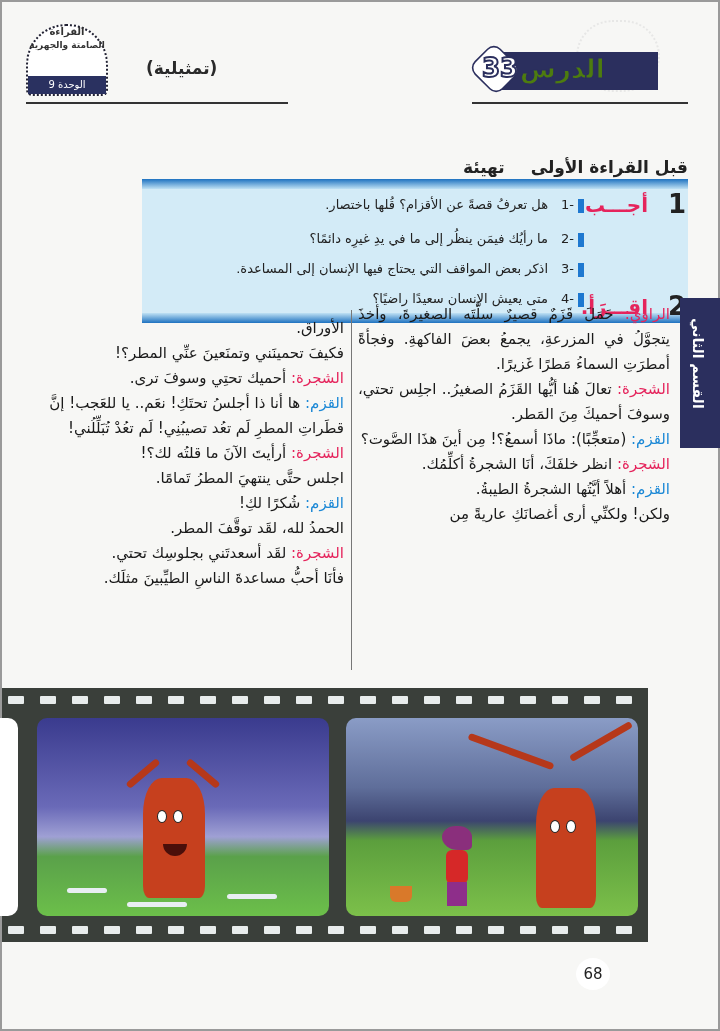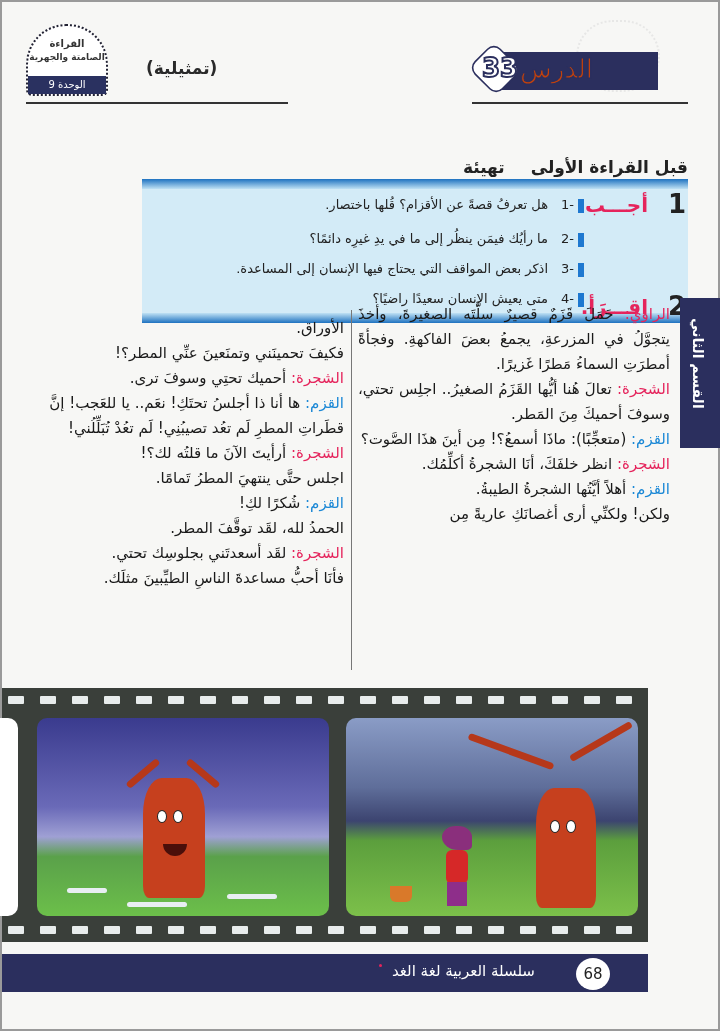--- a/index.html
+++ b/index.html
@@ -1,26 +1,26 @@
 <!DOCTYPE html>
 <html><head>
 <meta charset="utf-8">
 <style>
   * { box-sizing: border-box; margin: 0; padding: 0; }
   body { width: 720px; height: 1031px; background: #f4f4f4; font-family: "DejaVu Sans", sans-serif; position: relative; overflow: hidden; }
   .page { position: absolute; left: 0; top: 0; width: 720px; height: 1031px; background: #f7f7f5; border: 2px solid #9a9a9a; }
   .unit-badge { position: absolute; left: 24px; top: 22px; width: 82px; height: 72px; border: 2px dotted #223; border-radius: 40px 40px 6px 6px; background: #fff; text-align: center; }
-  .unit-badge .t1 { font-size: 10px; font-weight: bold; color: #333; margin-top: 12px; direction: rtl; }
+  .unit-badge .t1 { font-size: 10px; font-weight: bold; color: #333; direction: rtl; }
   .unit-badge .t2 { font-size: 9px; font-weight: bold; color: #333; margin-top: 3px; direction: rtl; }
   .unit-badge .unit { position: absolute; left: 0; bottom: 0; width: 78px; height: 18px; background: #2a3160; color: #fff; font-size: 10px; line-height: 18px; direction: rtl; }
   .subtitle { position: absolute; left: 144px; top: 56px; font-size: 17px; font-weight: bold; color: #2a2a2a; direction: rtl; }
   .title { position: absolute; left: 220px; top: 34px; font-size: 34px; font-weight: 900; color: #ffd400; -webkit-text-stroke: 2px #e4201c; direction: rtl; text-shadow: 2px 2px 0 #c21a12; font-family: "DejaVu Sans", sans-serif; }
   .lesson { position: absolute; left: 468px; top: 50px; width: 236px; height: 38px; }
   .lesson .bar { position: absolute; left: 30px; top: 0; width: 158px; height: 38px; background: #2b2f5e; }
-  .lesson .label { position: absolute; left: 50px; top: 2px; font-size: 26px; color: #c2410c; font-weight: normal; direction: rtl; -webkit-text-stroke: 1px #2b2f5e; }
+  .lesson .label { position: absolute; left: 50px; top: 2px; font-size: 26px; color: #4d7c0f; font-weight: bold; direction: rtl; -webkit-text-stroke: 1px #2b2f5e; }
   .lesson .num { position: absolute; left: 0; top: -6px; width: 50px; height: 46px; background: #fff; border: 2px solid #2b2f5e; border-radius: 12px; transform: rotate(45deg) scale(0.8); }
   .lesson .numtxt { position: absolute; left: 6px; top: 1px; width: 48px; font-size: 26px; font-weight: bold; color: #fff; -webkit-text-stroke: 2px #2b2f5e; text-align: center; }
   .header-rule { position: absolute; left: 24px; top: 100px; width: 262px; height: 2px; background: #333; }
   .header-rule-r { position: absolute; left: 470px; top: 100px; width: 216px; height: 2px; background: #333; }
 
   
   .pre { position: absolute; left: 140px; top: 128px; width: 546px; height: 170px; margin-top: 27px; }
   .pre-title { position: absolute; right: 0; top: 0; font-size: 17px; font-weight: bold; color: #222; direction: rtl; white-space: nowrap; }
   .pre-title .sp { display: inline-block; width: 26px; }
   .pre-bar-top { position: absolute; left: 0; top: 22px; width: 546px; height: 10px; background: linear-gradient(to bottom, #1e72c0, #bfe1f4); }
@@ -207,18 +207,14 @@
       <div class="branch" style="left:220px; top:20px; width:70px; transform:rotate(-30deg);"></div>
       <div class="face-eye" style="left:204px; top:102px;"></div>
       <div class="face-eye" style="left:220px; top:102px;"></div>
       <div class="gnome-hat" style="left:96px; top:108px;"></div>
       <div class="gnome-body" style="left:100px; top:132px;"></div>
       <div class="gnome-legs" style="left:101px; top:164px;"></div>
       <div class="basket" style="left:44px; top:168px;"></div>
     </div>
   </div>
 
-  <div class="footer">
-    <div class="dot"></div>
-    <div class="txt">سلسلة العربية لغة الغد</div>
-  </div>
   <div class="page-num">68</div>
 </div>
 
 </body></html>

